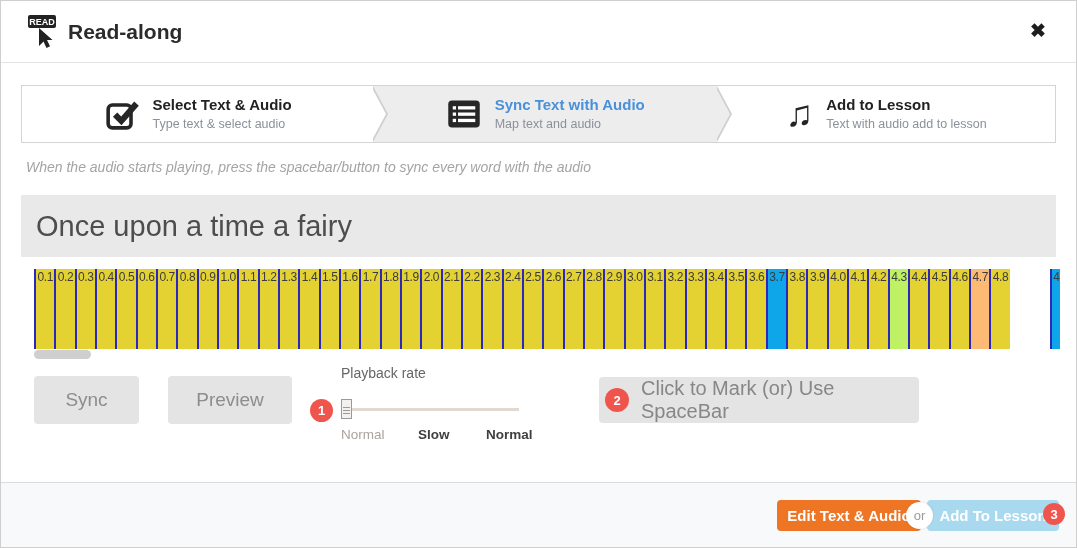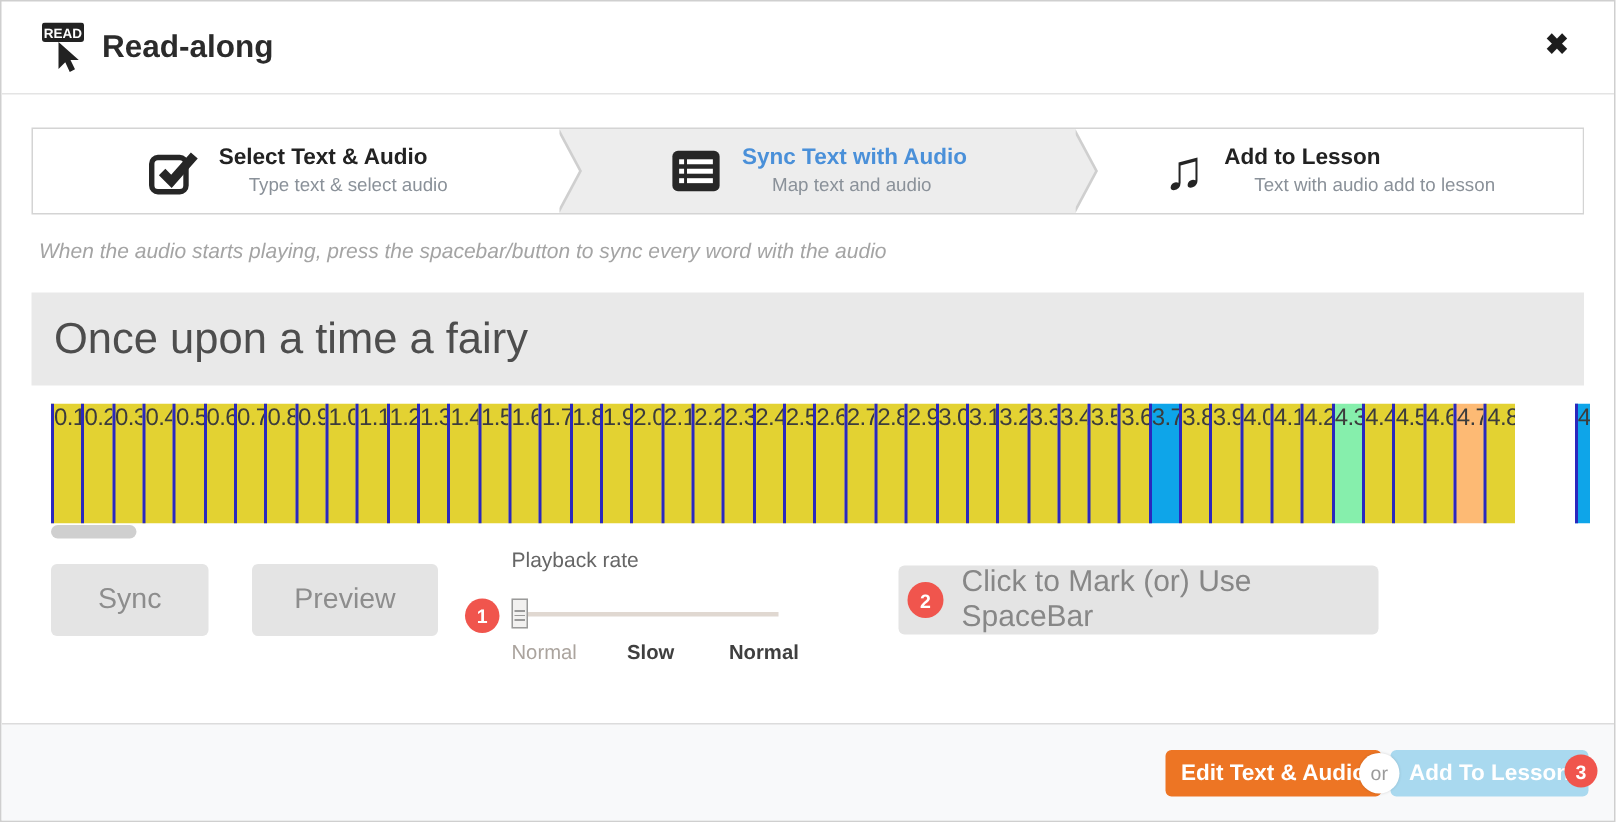--- a/index.html
+++ b/index.html
@@ -20,41 +20,41 @@
            border:1px solid #d4d4d4; background:#fff; }
   .step { position:relative; display:flex; align-items:center; justify-content:center;
           background:#fff; height:100%; }
   .step.s1 { width:34%; z-index:3; }
   .step.s2 { width:33.3%; background:#ededed; z-index:2; }
   .step.s3 { width:32.7%; z-index:1; }
   .step-icon { margin-right:13px; display:flex; align-items:center; }
   .note-glyph { font-size:37px; color:#242424; line-height:36px; }
   .step-txt .t { font-size:15px; font-weight:bold; color:#222; line-height:1.25; }
   .step.s2 .step-txt .t { color:#4a90d9; }
-  .step-txt .s { font-size:12.5px; color:#8a9199; margin-top:2px;margin-left:20px; }
+  .step-txt .s { font-size:12.5px; color:#8a9199; margin-top:2px; }
   .arrow-b, .arrow-f { position:absolute; top:0; width:0; height:0;
           border-top:28px solid transparent; border-bottom:28px solid transparent; }
   .arrow-b { right:-15px; border-left:15px solid #cfcfcf; }
   .arrow-f { right:-13px; border-left:15px solid #fff; }
   .step.s2 .arrow-f { border-left-color:#ededed; }
 
   
   .instr { margin:16px 25px 0 25px; font-size:14px; font-style:italic; color:#a4a4a4; }
 
   
   .sentence { margin:20px 20px 0 20px; height:62px; background:#e9e9e9;
               display:flex; align-items:center; padding-left:15px;
               font-size:29px; color:#4d4d4d; }
 
   
   .timeline { margin:12px 0 0 33px; width:1026px; height:80px; overflow:hidden;
               display:flex; }
   .cell { flex:0 0 20.34px; height:80px; background:#e3d232;
           border-left:2px solid #2b28bd; overflow:hidden; }
-  .cl { display:block; font-size:16px; color:#3c3c3c; text-align:center;
+  .cl { display:block; font-size:12px; color:#3c3c3c; text-align:center;
         margin-top:1px; letter-spacing:-0.4px; white-space:nowrap; }
   .tl-thumb { margin:1px 0 0 33px; width:57px; height:9px; background:#cfcfcf;
               border-radius:5px; }
 
   
   .controls { position:relative; height:100px; }
   .gbtn { position:absolute; background:#e4e4e4; border:none; border-radius:4px;
           color:#8d8d8d; cursor:pointer; font-family:"Liberation Sans",sans-serif; }
   .btn-sync    { left:33px;  top:17px; width:105px; height:48px; font-size:19px; }
   .btn-preview { left:167px; top:17px; width:124px; height:48px; font-size:19px; }
@@ -279,21 +279,21 @@
       </div>
       <div class="cell" style="background: rgb(227, 210, 50); border-left-color: rgb(43, 40, 189);">
         <span class="cl">4.0</span>
       </div>
       <div class="cell" style="background: rgb(227, 210, 50); border-left-color: rgb(43, 40, 189);">
         <span class="cl">4.1</span>
       </div>
       <div class="cell" style="background: rgb(227, 210, 50); border-left-color: rgb(43, 40, 189);">
         <span class="cl">4.2</span>
       </div>
-      <div class="cell" style="background: #86efac; border-left-color: rgb(43, 40, 189);">
+      <div class="cell" style="background: #bef264; border-left-color: rgb(43, 40, 189);">
         <span class="cl">4.3</span>
       </div>
       <div class="cell" style="background: rgb(227, 210, 50); border-left-color: rgb(43, 40, 189);">
         <span class="cl">4.4</span>
       </div>
       <div class="cell" style="background: rgb(227, 210, 50); border-left-color: rgb(43, 40, 189);">
         <span class="cl">4.5</span>
       </div>
       <div class="cell" style="background: rgb(227, 210, 50); border-left-color: rgb(43, 40, 189);">
         <span class="cl">4.6</span>

